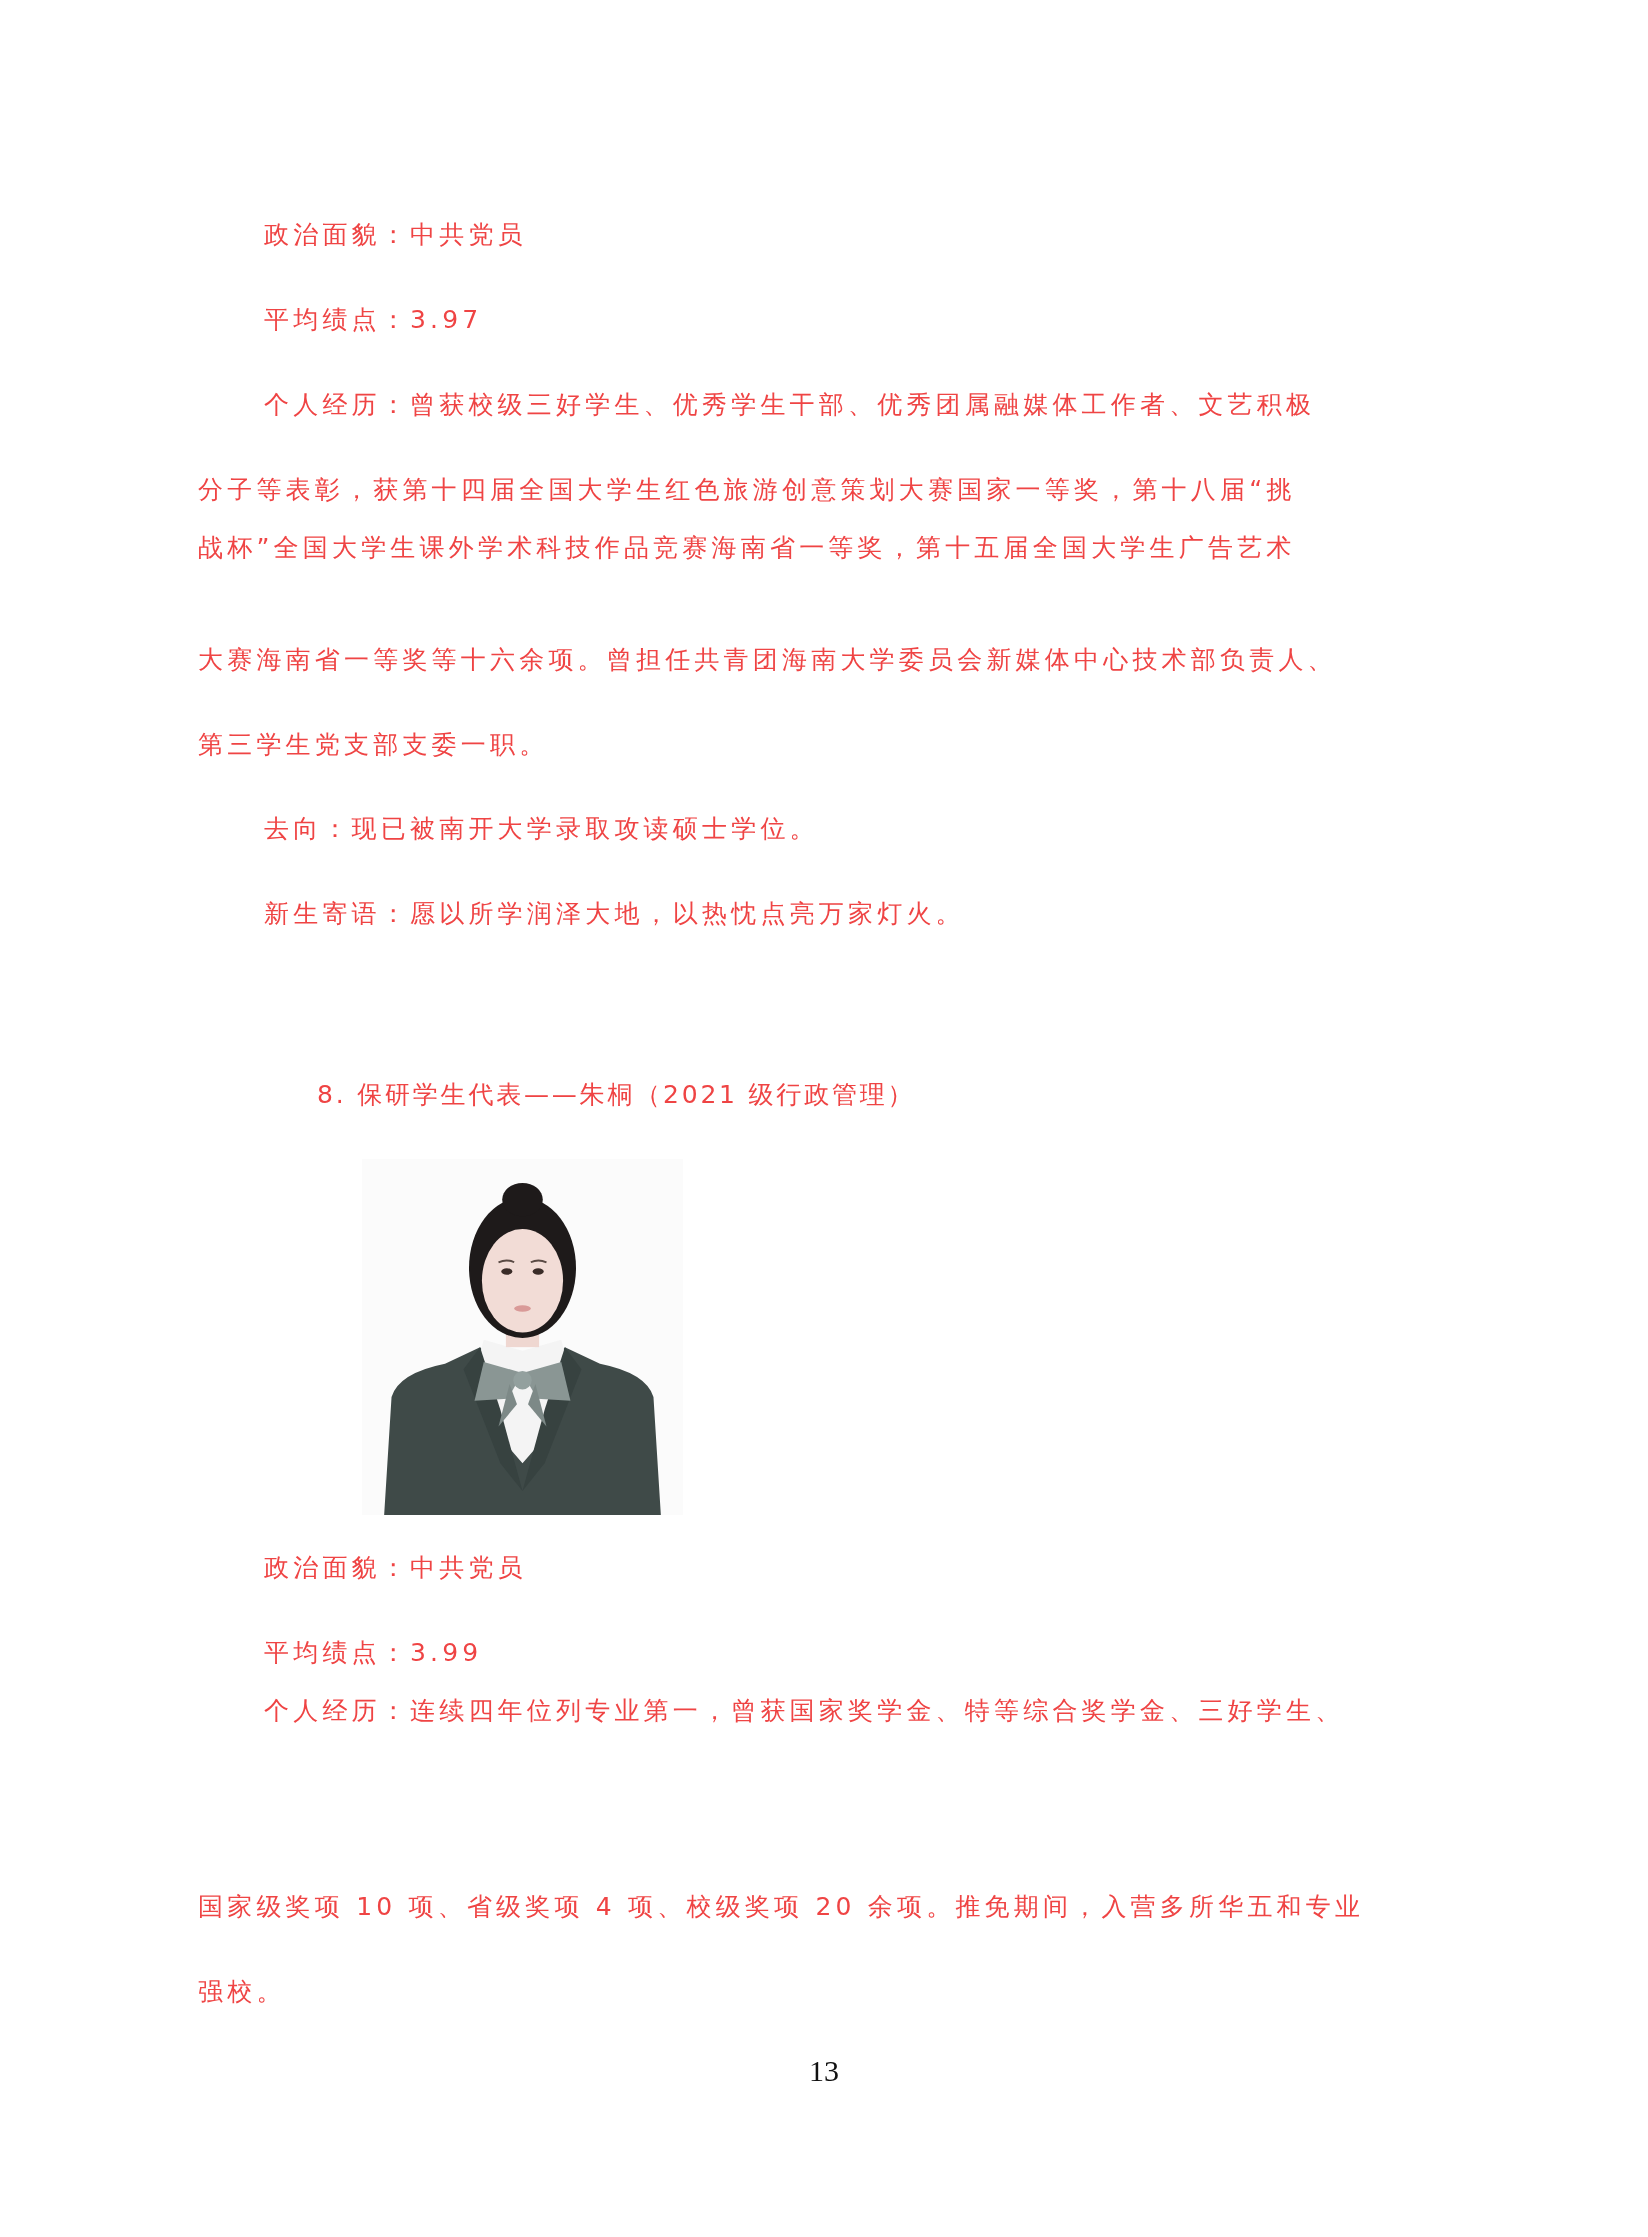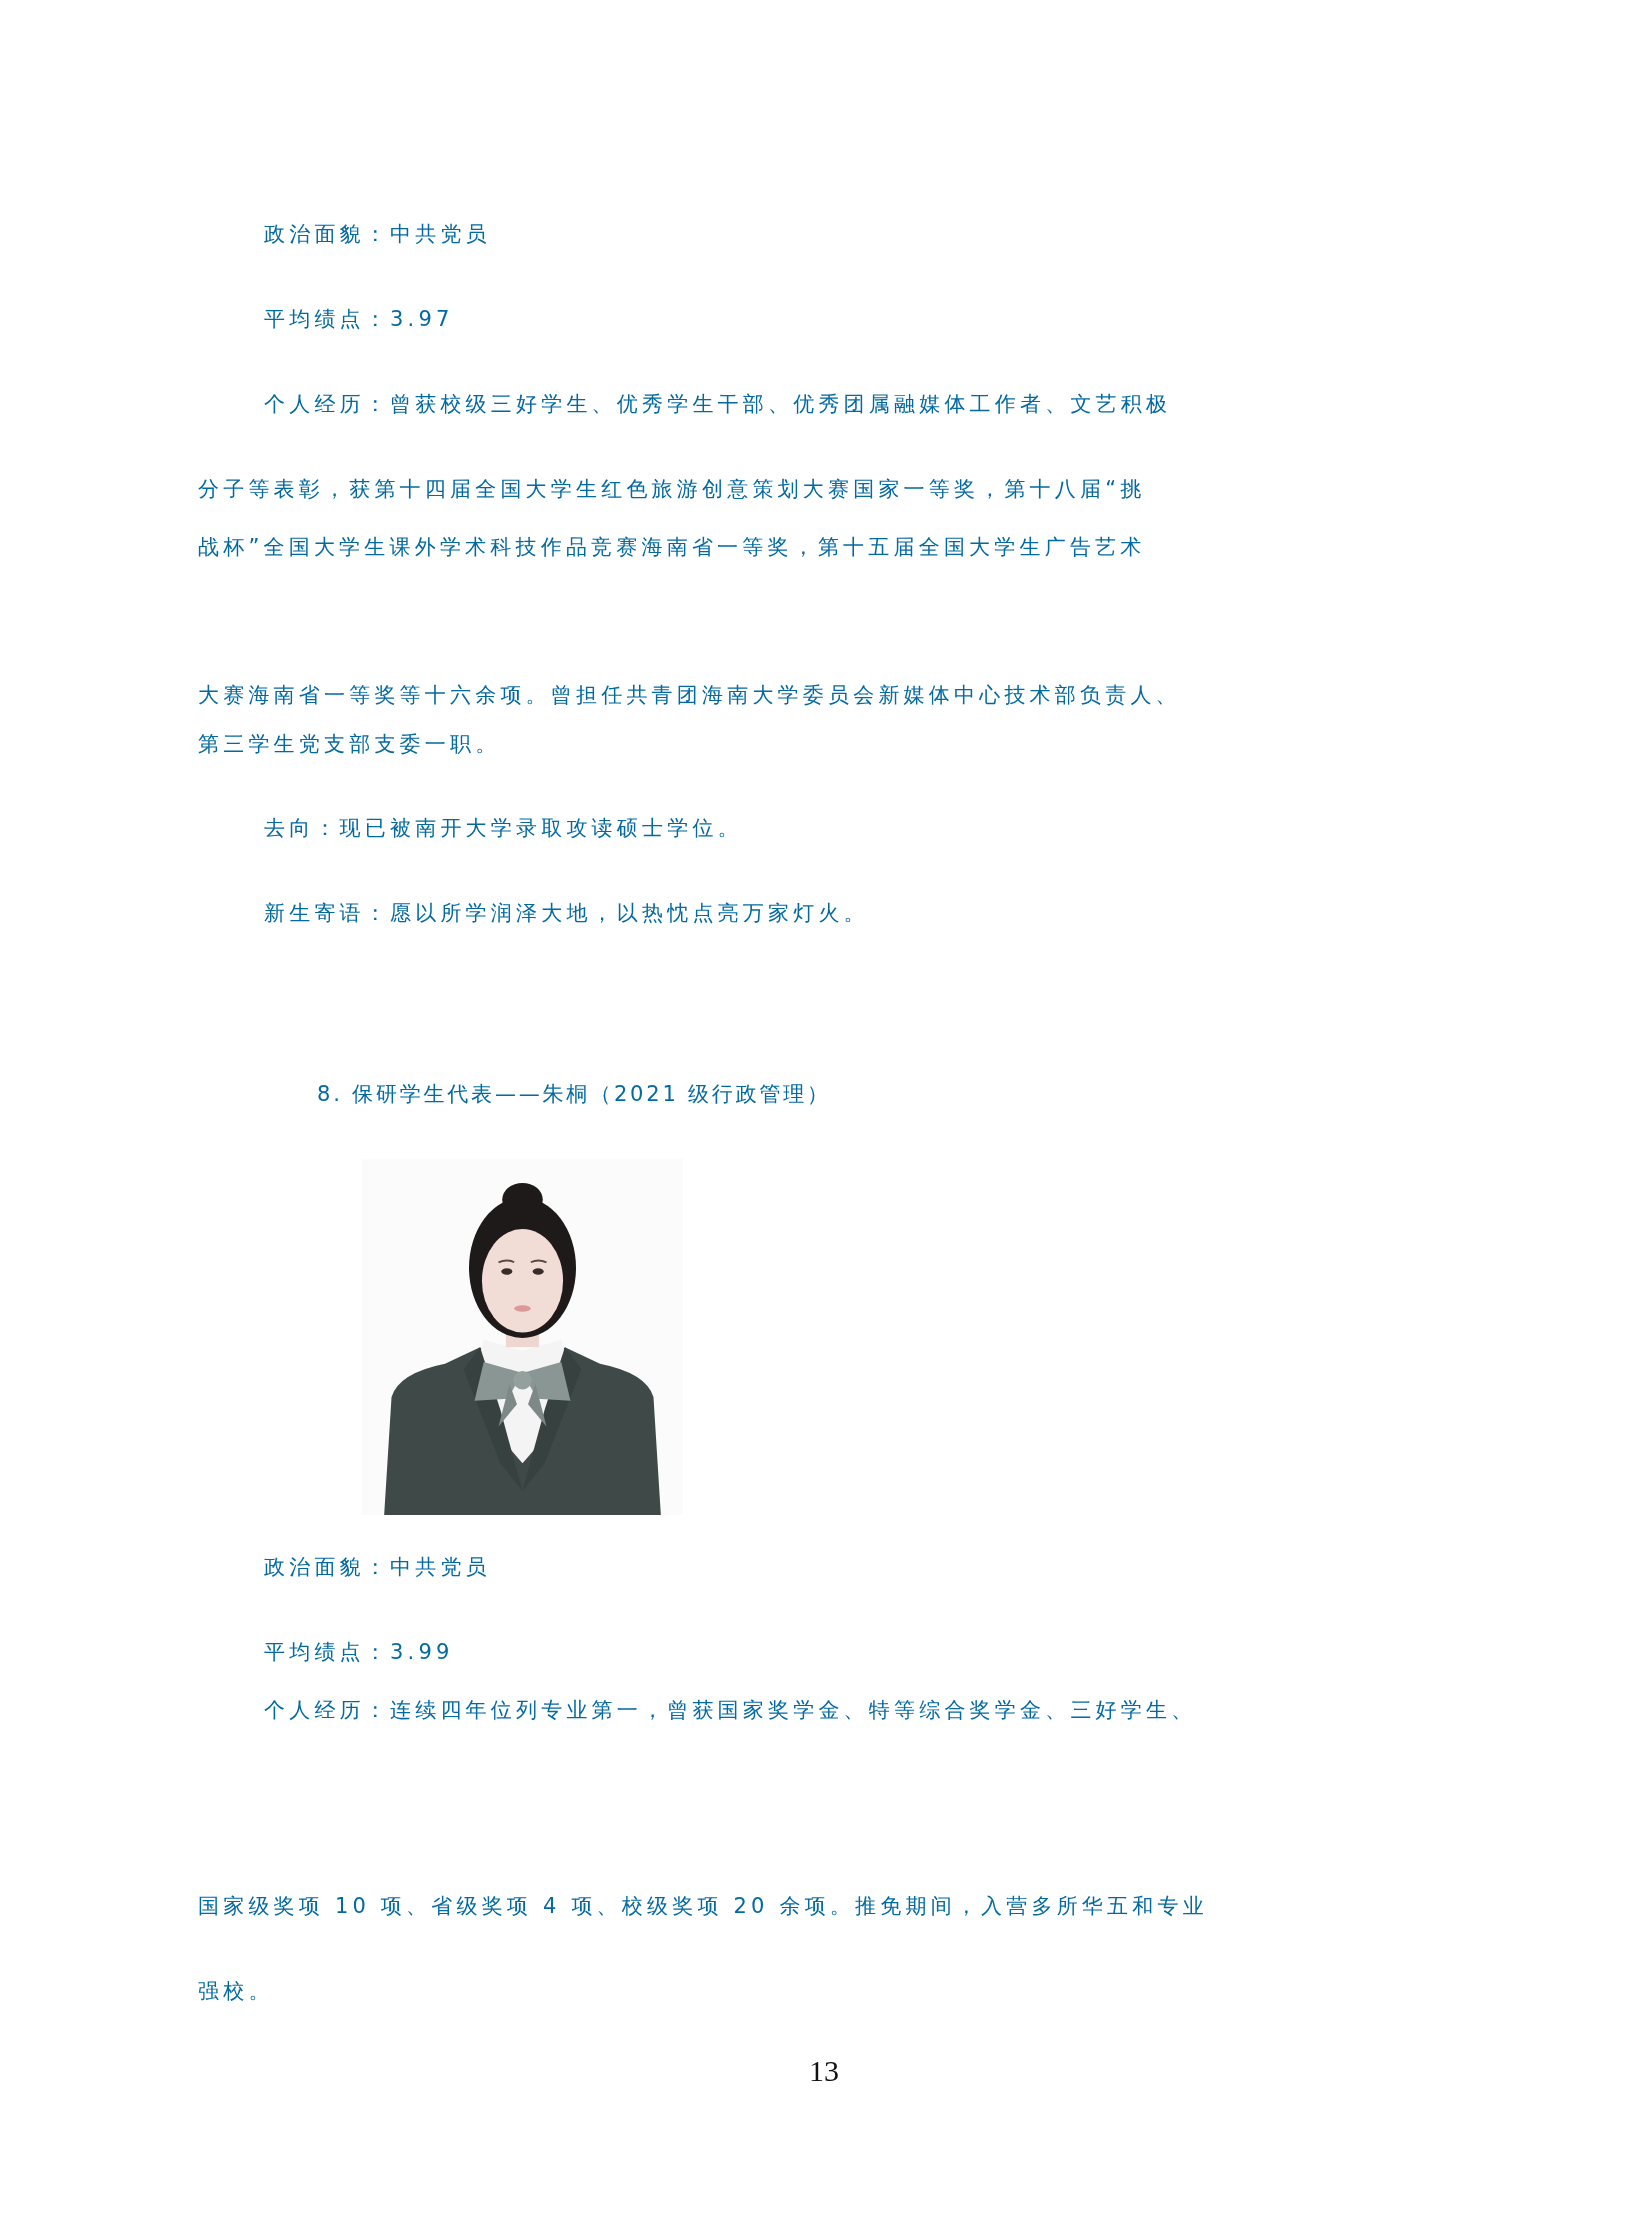--- a/index.html
+++ b/index.html
@@ -18,25 +18,25 @@
     .page {
       position: absolute;
       left: 0; top: 0;
       width: 1648px;
       height: 2237px;
       background: #ffffff;
     }
     .line {
       position: absolute;
       left: 0;
-      font-size: 21px;
+      font-size: 25px;
       line-height: 41px;
       white-space: nowrap;
       letter-spacing: 4.2px;
-      color: #0369a1;
+      color: #ef4444;
     }
     .indent { left: 264px; }
     .flush { left: 198px; }
     .heading { left: 317px; letter-spacing: 2.8px; }
     .photo {
       position: absolute;
       left: 362px;
       top: 1159px;
       width: 321px;
       height: 356px;
@@ -58,21 +58,21 @@
 <body>
 
 <div class="page">
 
   <div class="line indent" style="top:214px;">政治面貌：中共党员</div>
   <div class="line indent" style="top:299px;">平均绩点：3.97</div>
 
   <div class="line indent" style="top:384px;">个人经历：曾获校级三好学生、优秀学生干部、优秀团属融媒体工作者、文艺积极</div>
   <div class="line flush" style="top:469px;">分子等表彰，获第十四届全国大学生红色旅游创意策划大赛国家一等奖，第十八届“挑</div>
   <div class="line flush" style="top:527px;">战杯”全国大学生课外学术科技作品竞赛海南省一等奖，第十五届全国大学生广告艺术</div>
-  <div class="line flush" style="top:639px;margin-top:36px;">大赛海南省一等奖等十六余项。曾担任共青团海南大学委员会新媒体中心技术部负责人、</div>
+  <div class="line flush" style="top:639px;">大赛海南省一等奖等十六余项。曾担任共青团海南大学委员会新媒体中心技术部负责人、</div>
   <div class="line flush" style="top:724px;text-align:center;">第三学生党支部支委一职。</div>
 
   <div class="line indent" style="top:808px;">去向：现已被南开大学录取攻读硕士学位。</div>
   <div class="line indent" style="top:893px;">新生寄语：愿以所学润泽大地，以热忱点亮万家灯火。</div>
 
   <div class="line heading" style="top:1074px;">8. 保研学生代表——朱桐（2021 级行政管理）</div>
 
   <div class="photo">
     <svg width="321" height="356" viewBox="0 0 348 386" xmlns="http://www.w3.org/2000/svg">
       <rect x="0" y="0" width="348" height="386" fill="#fbfbfb"></rect>

